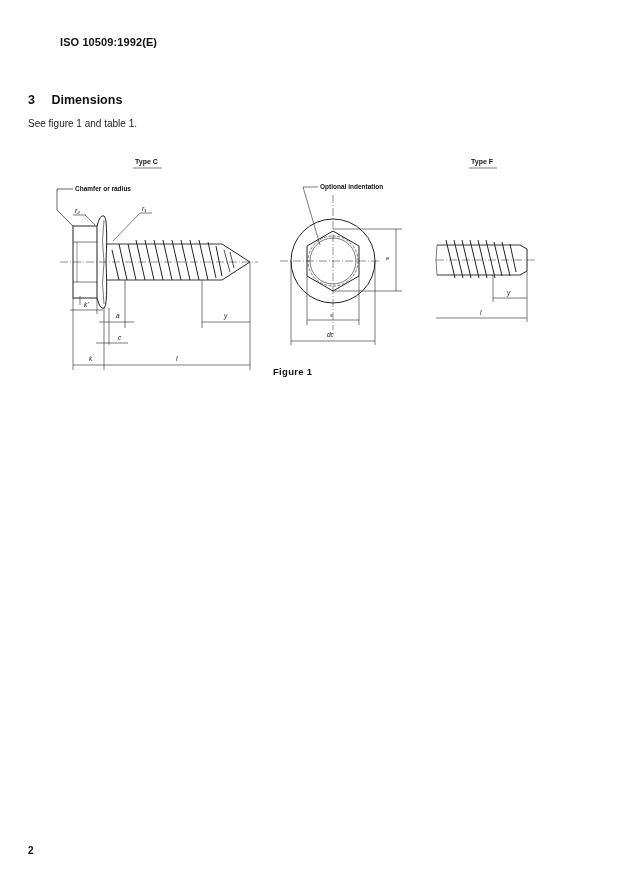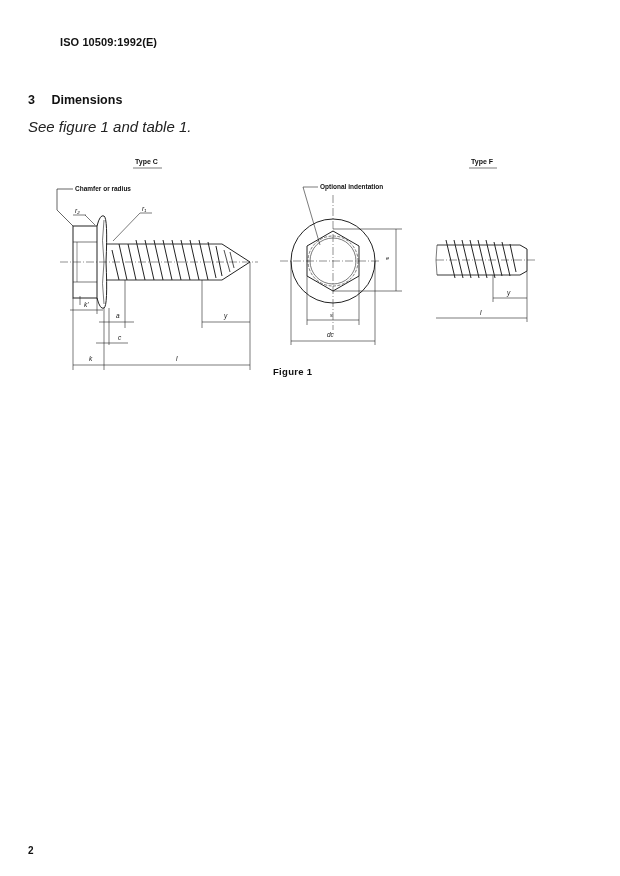--- a/index.html
+++ b/index.html
@@ -1,20 +1,20 @@
 <!DOCTYPE html>
 <html><head>
 <meta charset="utf-8">
 <style>
   html, body { margin:0; padding:0; background:#ffffff; }
   body { width:620px; height:876px; position:relative; overflow:hidden; font-family:"Liberation Sans", sans-serif; color:#111; }
   .hdr { position:absolute; left:28px; top:36px; font-size:11px; font-weight:bold; letter-spacing:0.1px;margin-left:32px; }
   .sec { position:absolute; left:28px; top:93px; font-size:12.5px; font-weight:bold; }
   .sec .num { display:inline-block; width:20px; }
-  .para { position:absolute; left:28px; top:118px; font-size:15px; color:#222;font-style:italic; }
+  .para { position:absolute; left:28px; top:118px; font-size:10px; color:#222; }
   .fig { position:absolute; left:0; top:140px; width:620px; height:240px; }
   .caption { position:absolute; left:273px; top:366px; font-size:9.5px; font-weight:bold; letter-spacing:0.3px; }
   .pagenum { position:absolute; left:28px; top:845px; font-size:10px; font-weight:bold; }
   svg text { font-family:"Liberation Sans", sans-serif; }
 </style>
 </head>
 <body>
 
 <div class="hdr">ISO 10509:1992(E)</div>
 

